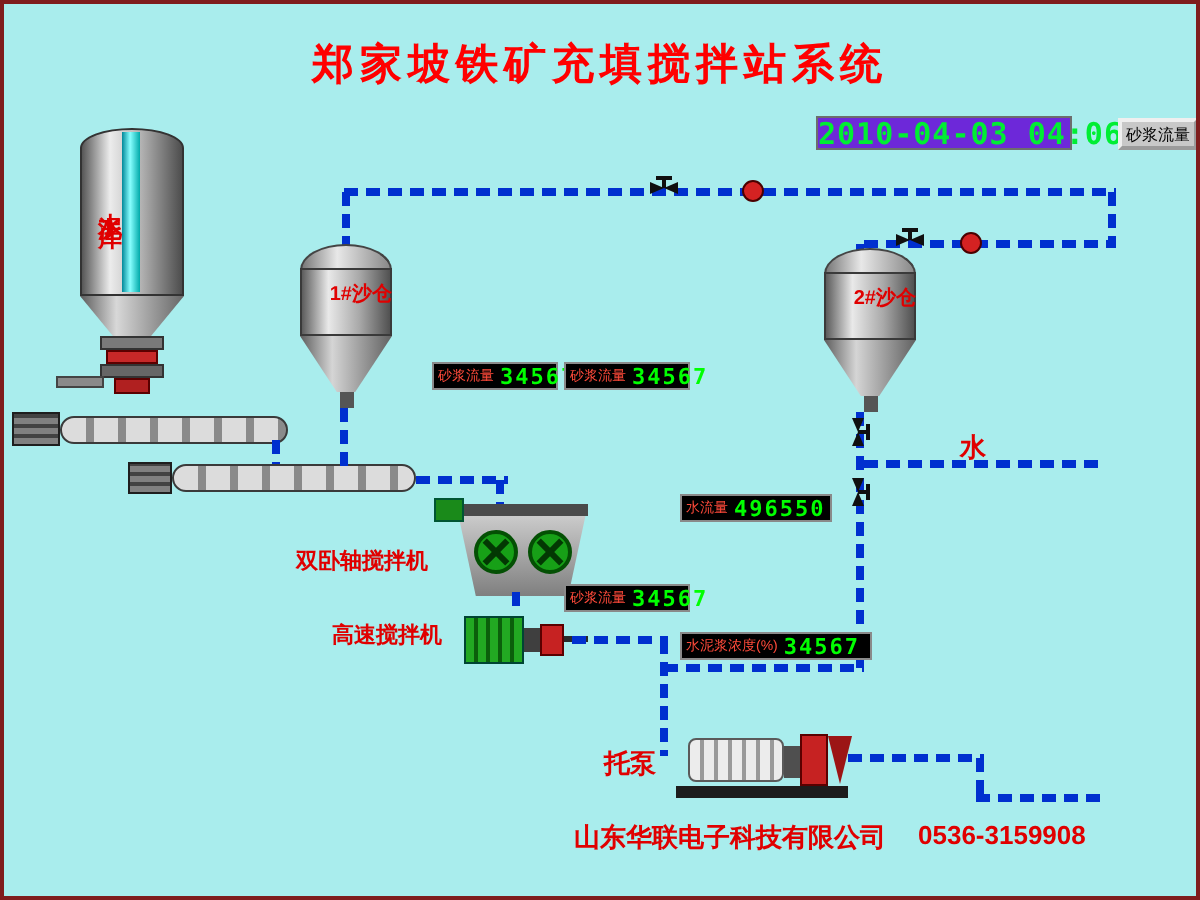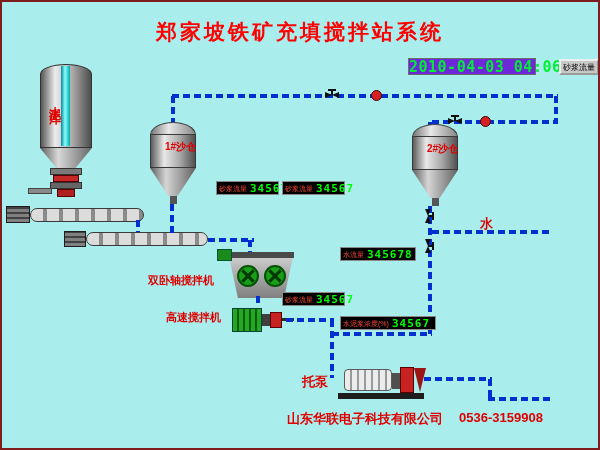--- a/index.html
+++ b/index.html
@@ -225,21 +225,21 @@
   <div class="disp" style="left:214px;top:179px;width:63px;">
     <span class="dlbl">砂浆流量</span>
     <span class="dval">34567</span>
   </div>
   <div class="disp" style="left:280px;top:179px;width:63px;">
     <span class="dlbl">砂浆流量</span>
     <span class="dval">34567</span>
   </div>
   <div class="disp" style="left:338px;top:245px;width:76px;">
     <span class="dlbl">水流量</span>
-    <span class="dval">345678</span>
+    <span class="dval">496550</span>
   </div>
   <div class="disp" style="left:280px;top:290px;width:63px;">
     <span class="dlbl">砂浆流量</span>
     <span class="dval">34567</span>
   </div>
   <div class="disp" style="left:338px;top:314px;width:96px;">
     <span class="dlbl">水泥浆浓度(%)</span>
     <span class="dval">34567</span>
   </div>
 

